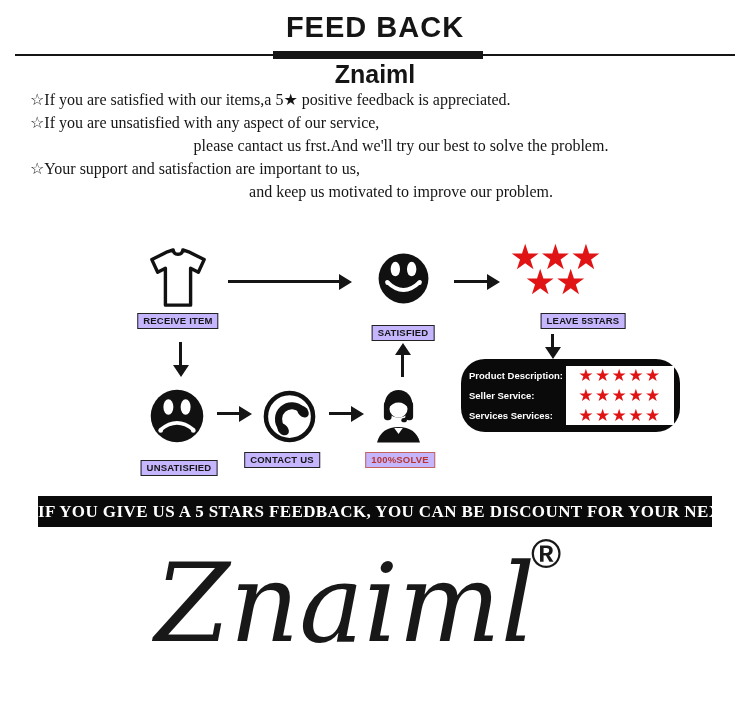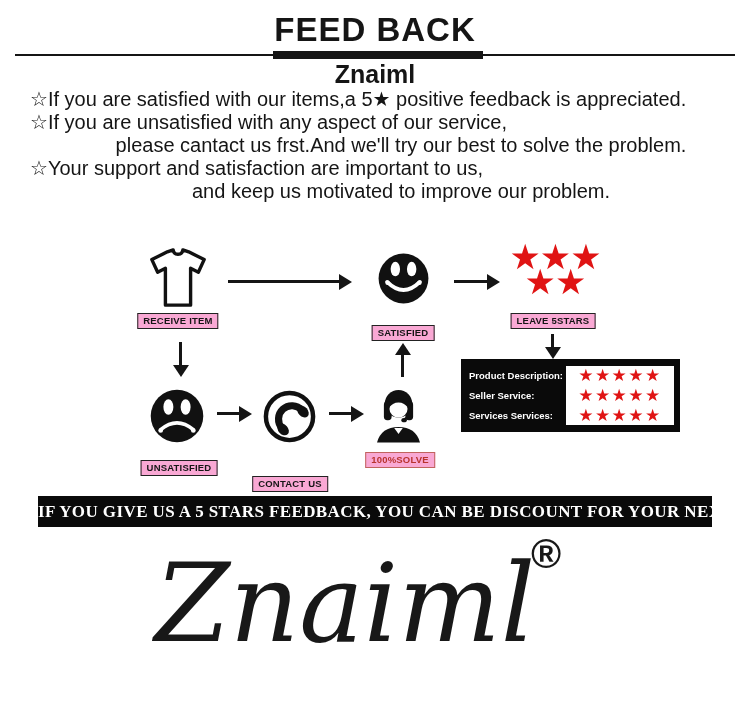--- a/index.html
+++ b/index.html
@@ -3,54 +3,54 @@
 <meta charset="utf-8">
 <style>
   html,body { margin:0; padding:0; background:#ffffff; }
   .canvas {
     position:relative; width:750px; height:708px; background:#ffffff;
     font-family:"Liberation Sans", sans-serif; color:#151515; overflow:hidden;
   }
 
   
   .title { position:absolute; top:11px; left:0; width:100%; text-align:center;
-           font-size:33px; font-weight:bold; letter-spacing:1px; }
+           font-size:29px; font-weight:bold; letter-spacing:1px; }
   .rule-thin  { position:absolute; top:54px; left:15px;  width:720px; height:2px; background:#151515; }
   .rule-thick { position:absolute; top:51px; left:273px; width:210px; height:8px; background:#151515; }
   .brand-sub { position:absolute; top:60px; left:0; width:100%; text-align:center;
                font-size:25px; font-weight:bold; }
 
   
   .notes { position:absolute; top:88px; left:30px; width:718px;
-           font-size:20px; line-height:23px; white-space:nowrap; }
+           font-size:16px; line-height:23px; white-space:nowrap;font-family:Liberation Serif, serif; }
   .note-line { height:23px; }
   .note-line.indent { padding-left:24px;text-align:center; }
 
   
   .icon { position:absolute; }
-  .step-label { position:absolute; transform:translateX(-50%); background:#f9a8d4;
+  .step-label { position:absolute; transform:translateX(-50%); background:#c4b5fd;
                 border:1.5px solid #222; padding:1px 5px 2px; font-size:9.5px; font-weight:bold;
                 letter-spacing:0.2px; white-space:nowrap; }
   .step-label.red { color:#b8332d; border-color:#c1635e;text-align:center; }
 
   .harrow { position:absolute; height:3px; background:#151515; }
   .harrow::after { content:""; position:absolute; right:-12px; top:-6.5px; width:0; height:0;
                    border-left:13px solid #151515; border-top:8px solid transparent; border-bottom:8px solid transparent; }
   .varrow { position:absolute; width:3px; background:#151515; }
   .varrow.down::after { content:""; position:absolute; bottom:-11px; left:-6.5px; width:0; height:0;
                    border-top:12px solid #151515; border-left:8px solid transparent; border-right:8px solid transparent; }
   .varrow.up::before { content:""; position:absolute; top:-11px; left:-6.5px; width:0; height:0;
                    border-bottom:12px solid #151515; border-left:8px solid transparent; border-right:8px solid transparent; }
 
   .stars-big { position:absolute; left:499px; top:240px; width:112px; text-align:center;
                color:#e01414; font-size:35px; line-height:34px; letter-spacing:-1px; }
   .stars-big .row2 { margin-top:-9px; }
 
   
-  .rating { position:absolute; left:461px; top:359px; width:219px; height:73px; background:#0a0a0a; }
+  .rating { position:absolute; left:461px; top:359px; width:219px; height:73px; background:#0a0a0a;border-radius:24px; }
   .rating-left { position:absolute; left:8px; top:7px; bottom:7px; width:100px; display:flex;
                  flex-direction:column; justify-content:space-around; color:#ffffff;
                  font-size:9.5px; font-weight:bold; white-space:nowrap; }
   .rating-panel { position:absolute; right:6px; top:7px; bottom:7px; width:108px; background:#ffffff;
                   display:flex; flex-direction:column; justify-content:space-around; align-items:center; }
   .rating-panel .srow { color:#e01414; font-size:17px; line-height:17px; letter-spacing:1.5px; }
 
   
   .banner { position:absolute; left:38px; top:496px; width:674px; height:31px; background:#0a0a0a;
             color:#ffffff; font-family:"Liberation Serif", serif; font-weight:bold; font-size:17px;
@@ -101,21 +101,21 @@
     </svg>
   </div>
   <div class="step-label" style="left:403px; top:325px;">SATISFIED</div>
 
   <div class="harrow" style="left:454px; top:280px; width:34px;"></div>
 
   <div class="stars-big">
     <div class="row1">★★★</div>
     <div class="row2">★★</div>
   </div>
-  <div class="step-label" style="left:553px; top:313px;">LEAVE 5STARS</div>
+  <div class="step-label" style="left:583px; top:313px;">LEAVE 5STARS</div>
 
   <div class="varrow down" style="left:551px; top:334px; height:14px;"></div>
 
   <div class="varrow down" style="left:179px; top:342px; height:24px;"></div>
   <div class="varrow up" style="left:401px; top:354px; height:23px;"></div>
 
   <div class="icon" style="left:148px; top:387px; width:58px; height:58px;">
     <svg width="58" height="58" viewBox="0 0 64 64">
       <circle cx="32" cy="32" r="29" fill="#111"></circle>
       <ellipse cx="22.5" cy="22" rx="5.5" ry="8.5" fill="#fff"></ellipse>
@@ -132,21 +132,21 @@
   <div class="icon" style="left:261px; top:388px; width:57px; height:57px;">
     <svg width="57" height="57" viewBox="0 0 64 64">
       <circle cx="32" cy="32" r="26.5" fill="none" stroke="#111" stroke-width="5"></circle>
       <g transform="rotate(-42 32 32)">
         <path d="M17 36 a15 15 0 0 1 30 0" stroke="#111" stroke-width="8" fill="none"></path>
         <ellipse cx="17" cy="38" rx="5.5" ry="7.5" fill="#111"></ellipse>
         <ellipse cx="47" cy="38" rx="5.5" ry="7.5" fill="#111"></ellipse>
       </g>
     </svg>
   </div>
-  <div class="step-label" style="left:290px; top:452px;margin-top:24px;">CONTACT US</div>
+  <div class="step-label" style="left:282px; top:452px;">CONTACT US</div>
 
   <div class="harrow" style="left:329px; top:412px; width:23px;"></div>
 
   <div class="icon" style="left:371px; top:384px; width:55px; height:62px;">
     <svg width="55" height="62" viewBox="0 0 64 68">
       <circle cx="32" cy="21" r="16" fill="#111"></circle>
       <rect x="15" y="18" width="9" height="22" rx="4" fill="#111"></rect>
       <rect x="40" y="18" width="9" height="22" rx="4" fill="#111"></rect>
       <ellipse cx="32" cy="27" rx="10.5" ry="10" fill="#fff"></ellipse>
       <path d="M20.5 26 Q23 15 32 15 Q41 15 43.5 26 Q39 19.5 32 19.5 Q25 19.5 20.5 26 Z" fill="#111"></path>

